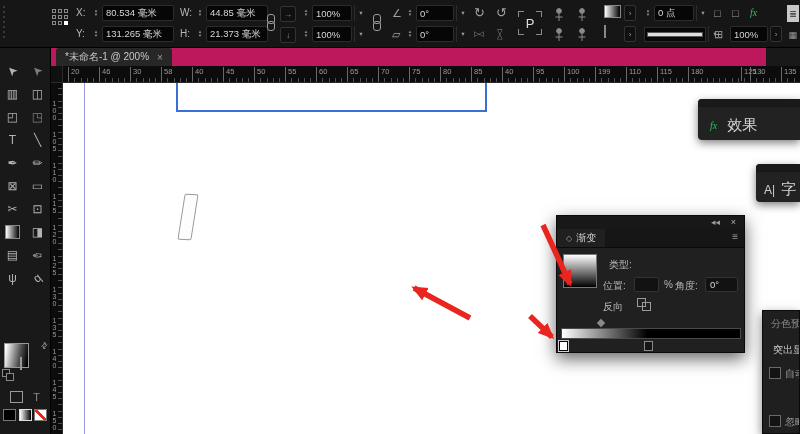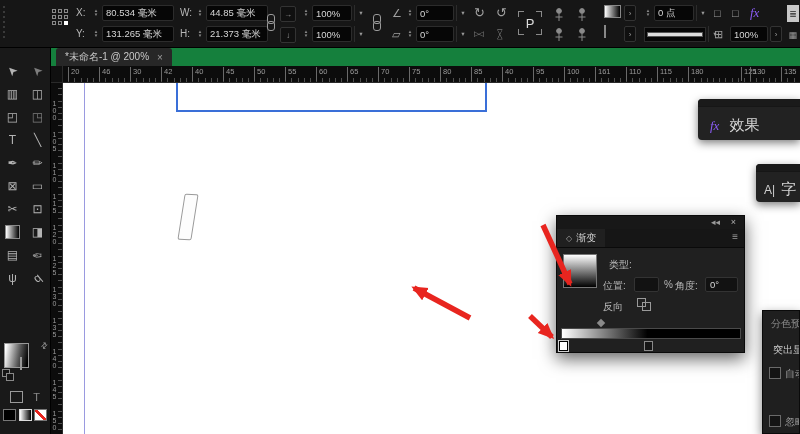--- a/index.html
+++ b/index.html
@@ -38,21 +38,21 @@
   .strokestyle{width:56px;height:13px;background:#060606;border:1px solid #2c2c2c;display:flex;align-items:center;padding:0 2px;}
   .strokestyle i{display:block;width:100%;height:5px;background:#e8e8e8;border:1px solid #555;box-sizing:border-box;background:#dcdcdc;}
   .pproxy{left:518px;top:11px;width:24px;height:24px;color:#dcdcdc;font-size:13px;display:flex;align-items:center;justify-content:center;}
   .pproxy i{position:absolute;width:5px;height:5px;border:1px solid #8a8a8a;}
   .pproxy i:nth-child(1){left:0;top:0;border-right:none;border-bottom:none;}
   .pproxy i:nth-child(2){right:0;top:0;border-left:none;border-bottom:none;}
   .pproxy i:nth-child(3){left:0;bottom:0;border-right:none;border-top:none;}
   .pproxy i:nth-child(4){right:0;bottom:0;border-left:none;border-top:none;}
   .edge-ic{width:12px;height:17px;display:flex;align-items:center;justify-content:center;font-size:9px;}
   
-  #tabbar{left:50px;top:47px;width:750px;height:19px;background:#15803d;z-index:30;}
+  #tabbar{left:50px;top:47px;width:676px;height:19px;background:#be185d;z-index:30;padding-left:40px;}
   #doctab{left:6px;top:1px;height:18px;background:#272727;border-radius:3px 3px 0 0;display:flex;align-items:center;gap:8px;padding:0 9px;color:#c9c9c9;font-size:10px;}
   #doctab .close{color:#9a9a9a;font-size:10px;}
   
   #hruler{left:62px;top:66px;width:738px;height:16px;background:#0c0c0c;border-bottom:1px solid #2a2a2a;z-index:25;
     background-image:repeating-linear-gradient(to right,#4f4f4f 0 1px,transparent 1px 6.2px);
     background-size:100% 4px;background-position:0 100%;background-repeat:no-repeat;background-color:#0c0c0c;}
   .hlab{position:absolute;top:1px;height:14px;border-left:1px solid #6a6a6a;padding-left:2px;font-size:7.5px;color:#9a9a9a;line-height:10px;}
   #corner{left:50px;top:66px;width:12px;height:16px;background:#101010;border-right:1px solid #2a2a2a;border-bottom:1px solid #2a2a2a;z-index:26;}
   #vruler{left:50px;top:82px;width:12px;height:352px;background:#0c0c0c;border-right:1px solid #2a2a2a;z-index:25;
     background-image:repeating-linear-gradient(to bottom,#4f4f4f 0 1px,transparent 1px 6.2px);
@@ -82,21 +82,21 @@
   #bigtext{position:absolute;left:6px;top:-10px;width:260px;height:140px;font-size:121px;line-height:140px;font-weight:800;letter-spacing:3px;white-space:nowrap;font-family:"Liberation Sans",sans-serif;}
   #char1{background:linear-gradient(155deg,#ffffff 6%,#c4c4c4 32%,#5a5a5a 62%,#000 85%);
          -webkit-background-clip:text;background-clip:text;color:transparent;}
   #char2{color:#000;}
   #stray-shape{left:119px;top:112px;width:12px;height:44px;border:1px solid #9a9a9a;background:#fdfdfd;transform:skewX(-7deg) rotate(2deg);border-radius:2px;}
   
   .dockpanel{background:#222;border-radius:4px 0 0 4px;box-shadow:0 3px 9px rgba(0,0,0,.5);z-index:20;}
   .dockstrip{height:7px;border-bottom:1px solid #161616;background:#1a1a1a;border-radius:4px 0 0 0;}
   #fx-panel{left:698px;top:99px;width:102px;height:41px;}
   #fx-panel .body{display:flex;align-items:center;gap:10px;padding:9px 0 0 12px;}
-  .fx-glyph{font-family:"Liberation Serif",serif;font-style:italic;font-size:13px;color:#8b5cf6;}
+  .fx-glyph{font-family:"Liberation Serif",serif;font-style:italic;font-size:10px;color:#22c55e;}
   #char-panel{left:756px;top:164px;width:44px;height:38px;}
   #char-panel .body{display:flex;align-items:center;gap:6px;padding:8px 0 0 8px;}
   .a-glyph{font-size:12px;color:#cfcfcf;}
   .pl-label{font-size:15px;color:#d8d8d8;}
   
   #grad-panel{left:556px;top:215px;width:189px;height:138px;background:#202020;border:1px solid #0a0a0a;
      box-shadow:0 6px 16px rgba(0,0,0,.6);z-index:20;box-sizing:border-box;}
   #gp-top{left:0;top:0;width:100%;height:13px;background:#181818;}
   #gp-collapse{right:24px;top:1px;color:#9a9a9a;font-size:9px;position:absolute;}
   #gp-close{right:8px;top:1px;color:#b0b0b0;font-size:9px;position:absolute;}
@@ -260,35 +260,35 @@
       <span>*未命名-1 @ 200%</span>
       <span class="close">×</span>
     </div>
   </div>
 
   <div id="corner" class="abs"></div>
   <div id="hruler" class="abs">
       <div class="hlab" style="left: 6px;">20</div>
       <div class="hlab" style="left: 37px;">46</div>
       <div class="hlab" style="left: 68px;">30</div>
-      <div class="hlab" style="left: 99px;">42</div>
+      <div class="hlab" style="left: 99px;">58</div>
       <div class="hlab" style="left: 130px;">40</div>
       <div class="hlab" style="left: 161px;">45</div>
       <div class="hlab" style="left: 192px;">50</div>
       <div class="hlab" style="left: 223px;">55</div>
       <div class="hlab" style="left: 254px;">60</div>
       <div class="hlab" style="left: 285px;">65</div>
       <div class="hlab" style="left: 316px;">70</div>
       <div class="hlab" style="left: 347px;">75</div>
       <div class="hlab" style="left: 378px; text-align: center;">80</div>
       <div class="hlab" style="left: 409px;">85</div>
       <div class="hlab" style="left: 440px;">40</div>
       <div class="hlab" style="left: 471px;">95</div>
       <div class="hlab" style="left: 502px;">100</div>
-      <div class="hlab" style="left: 533px;">161</div>
+      <div class="hlab" style="left: 533px;">199</div>
       <div class="hlab" style="left: 564px;">110</div>
       <div class="hlab" style="left: 595px;">115</div>
       <div class="hlab" style="left: 626px;">180</div>
       <div class="hlab" style="left: 679px;">125</div>
       <div class="hlab" style="left: 688px;">130</div>
       <div class="hlab" style="left: 719px;">135</div>
     </div>
   <div id="vruler" class="abs">
       <div class="vlab" style="top: 28px;">1
 0

